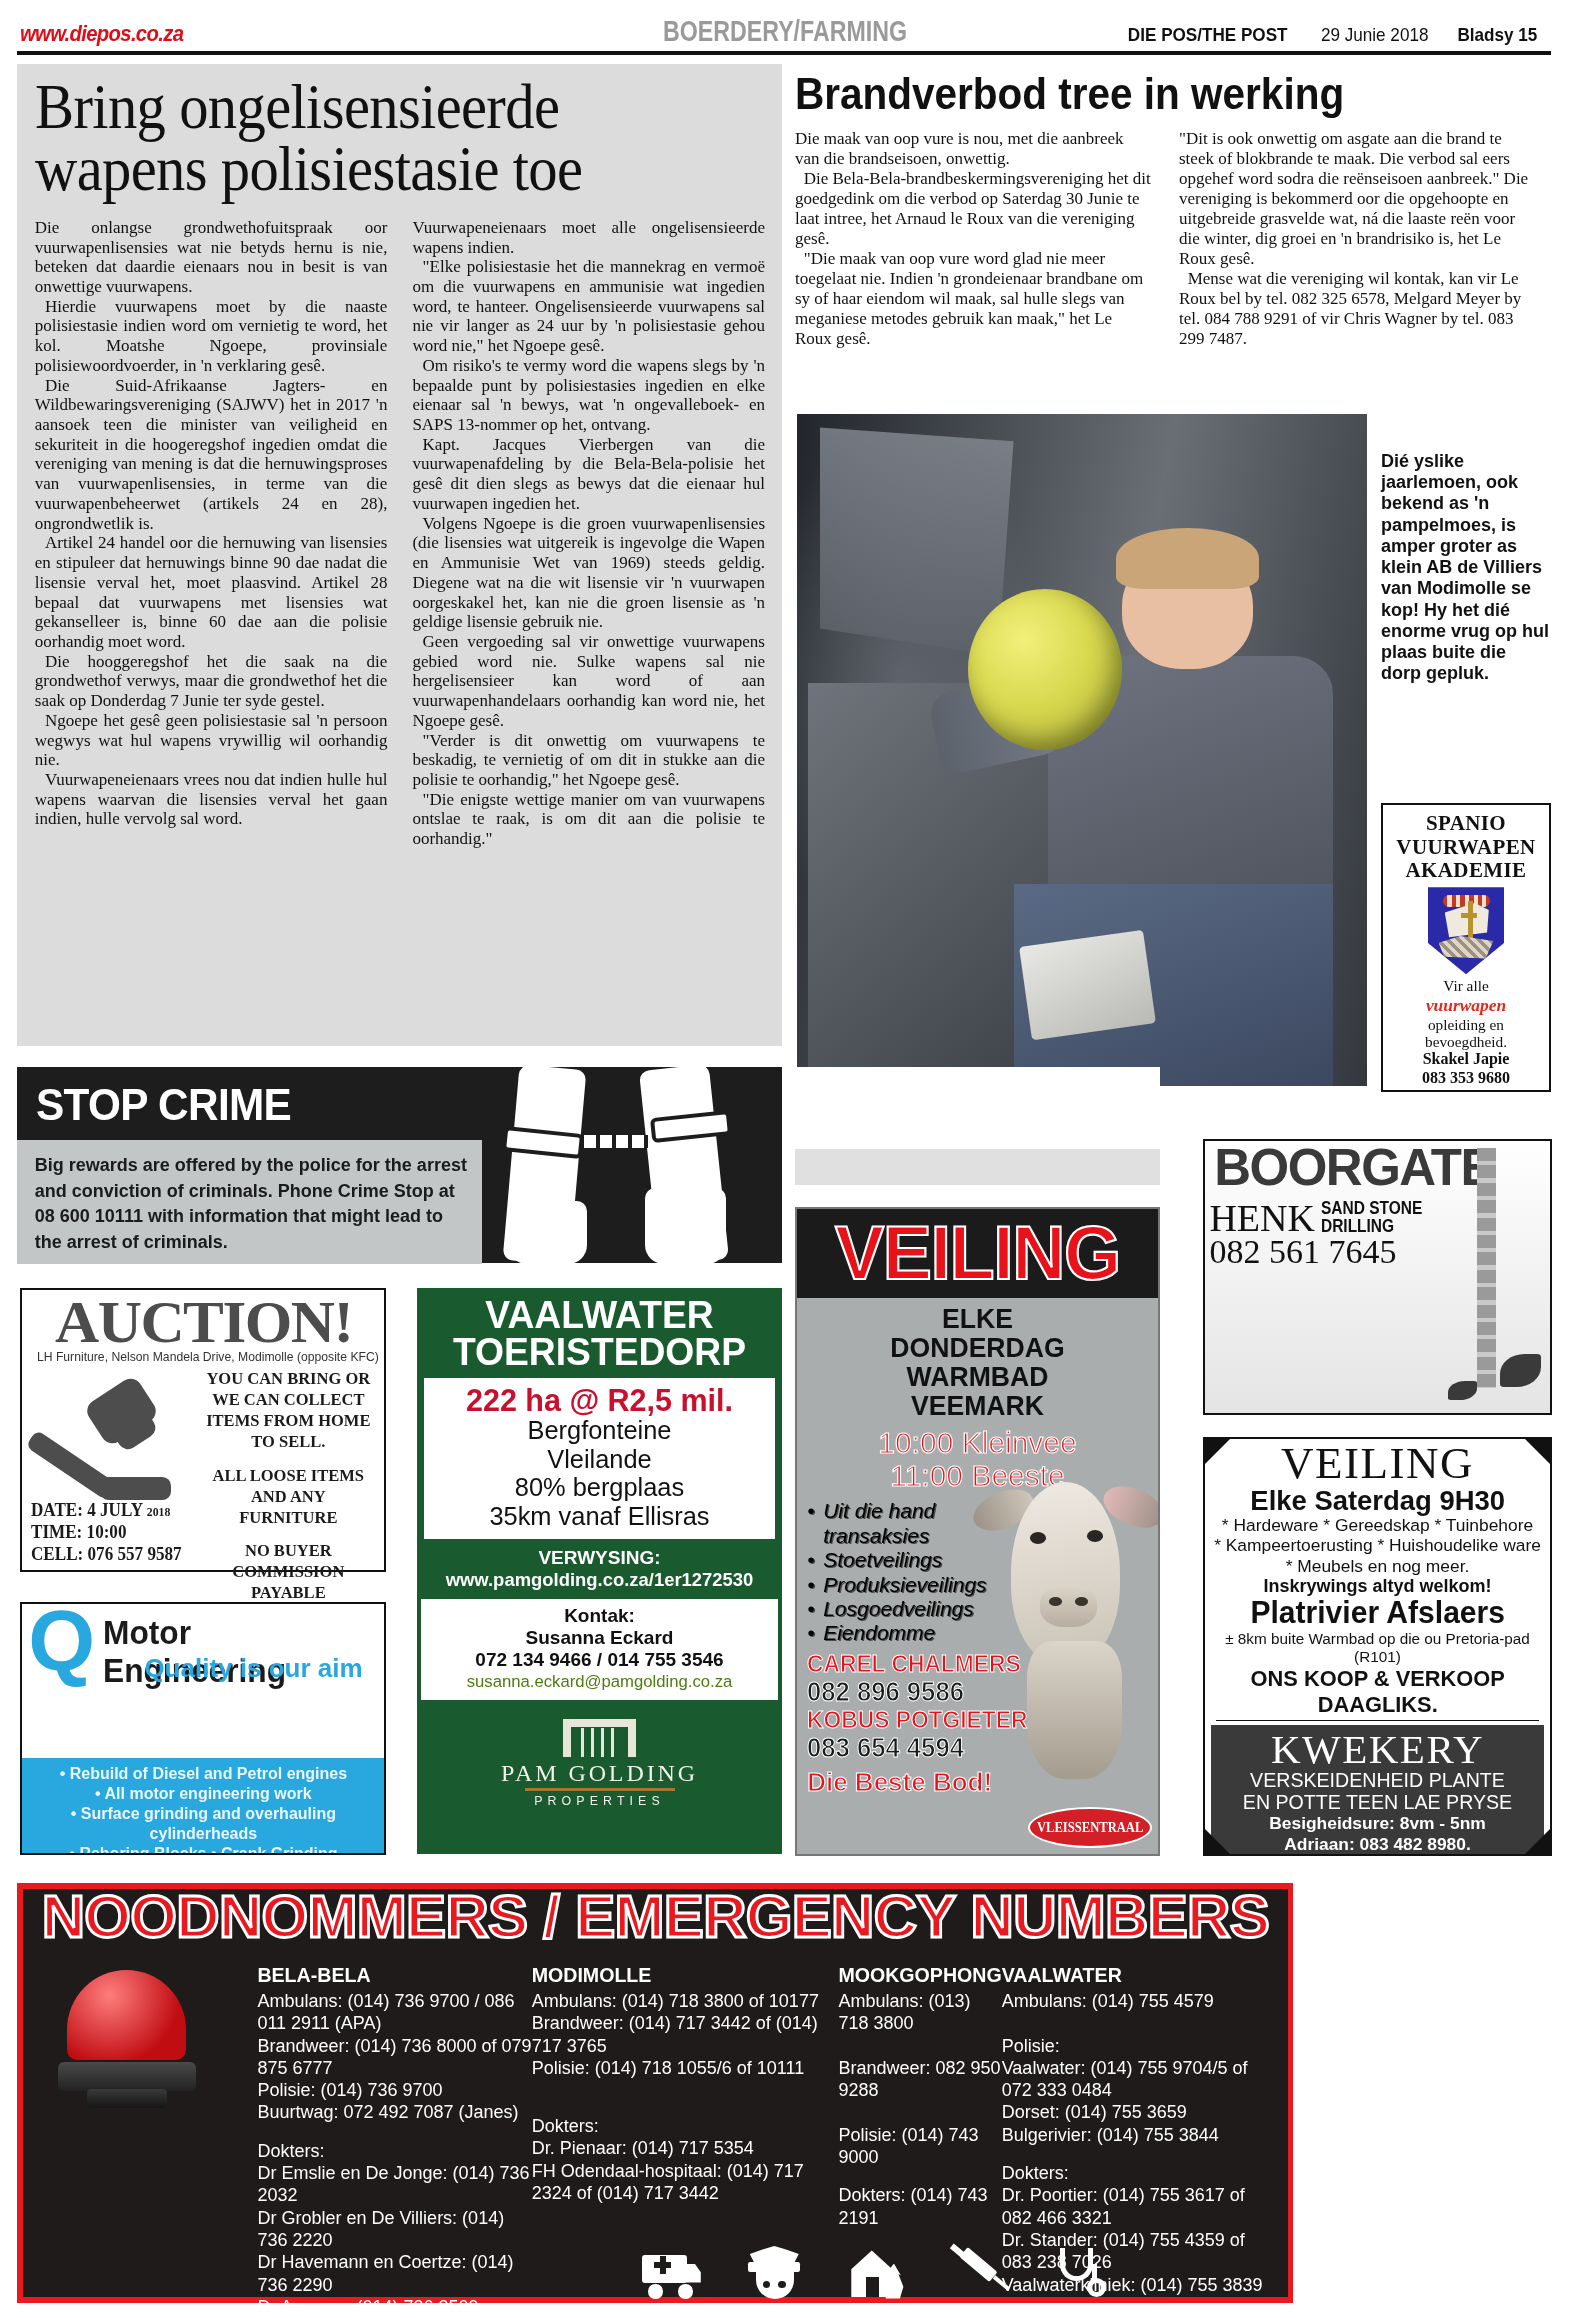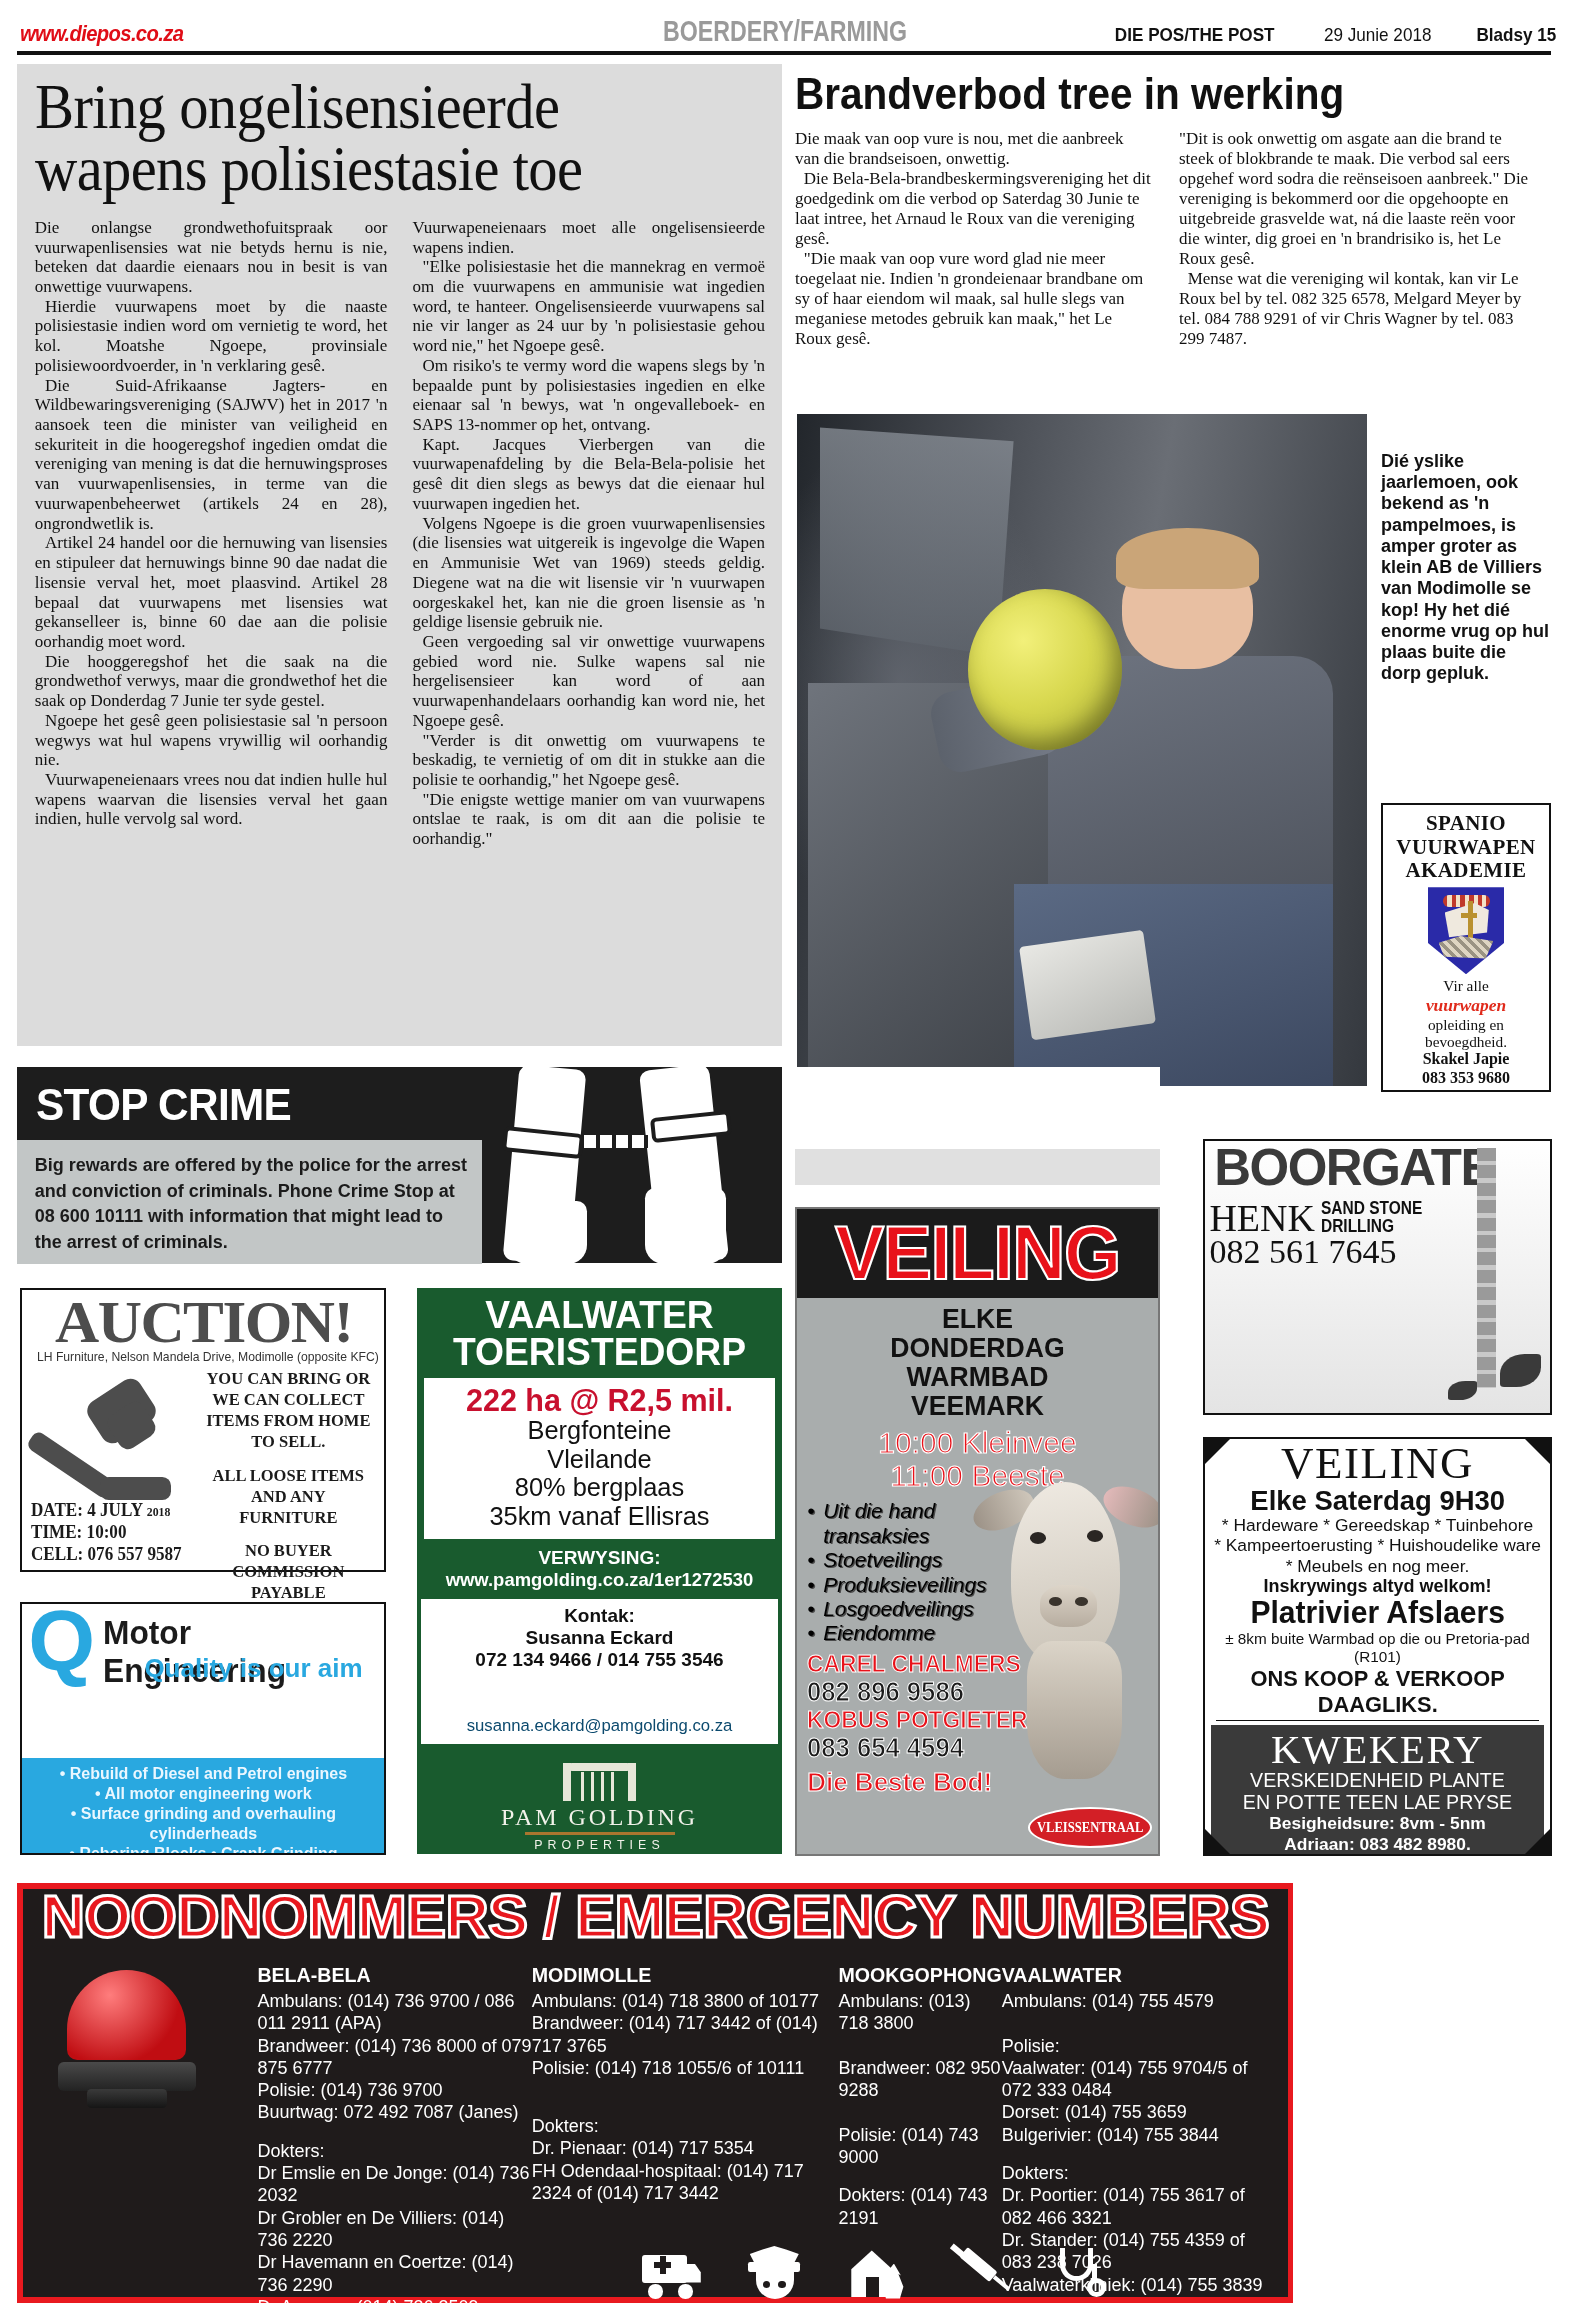--- a/index.html
+++ b/index.html
@@ -22,22 +22,22 @@
     color: #e00d17; font-weight: bold; font-style: italic;
     font-size: 22px; letter-spacing: -0.7px;
     transform: scaleX(0.92); transform-origin: left bottom;
   }
   .mh-section {
     position: absolute; left: 50%; transform: translateX(-50%) scaleX(0.80); bottom: -1.5px;
     color: #9a9a9a; font-weight: bold; font-size: 29px; letter-spacing: 0px;
     white-space: nowrap;
   }
   .mh-right {
-    position: absolute; right: 8px; bottom: 0.7px;
-    display: flex; align-items: baseline; gap: 35px; white-space: nowrap;
+    position: absolute; right: 27px; bottom: 0.7px;
+    display: flex; align-items: baseline; gap: 19px; white-space: nowrap;
   }
   .mh-paper { font-weight: bold; font-size: 19px; color: #111; transform: scaleX(0.9); }
   .mh-date  { font-size: 19px; color: #111; transform: scaleX(0.9); }
   .mh-page  { font-weight: bold; font-size: 19px; color: #111; transform: scaleX(0.9); }
   .mh-rule  { position: absolute; left: 17.4px; top: 51px; width: 1534px; height: 3.6px; background: #111; }
 
   
   .art-left {
     position: absolute; left: 17.4px; top: 64px; width: 765px; height: 982px;
     background: #dcdcdc; padding: 13px 17.4px 0 17.4px;
@@ -195,21 +195,21 @@
     background:#195b2e; }
   .vw-title { color:#fff; font-weight:bold; font-size:38px; line-height:0.98;
     text-align:center; padding: 8.7px 5.8px 7.3px 5.8px; transform: scaleX(0.98);}
   .vw-white { background:#fff; margin: 0 7.3px; padding: 5.8px 4.4px 8.7px 4.4px; }
   .vw-price { color:#c8102e; font-weight:bold; font-size:30.5px; text-align:center; line-height:1.05; }
   .vw-lines { font-size:25.4px; color:#111; text-align:center; line-height:1.12; }
   .vw-ref { color:#fff; text-align:center; font-weight:bold; font-size:19px; margin-top:8.7px; }
   .vw-url { color:#fff; text-align:center; font-weight:bold; font-size:19px; transform: scaleX(0.97); }
   .vw-contact { background:#fff; margin: 7.3px 4.4px 0 4.4px; padding: 5.8px 2.9px 8.7px 2.9px; text-align:center; }
   .vw-contact .k { font-weight:bold; font-size:19px; color:#111; line-height: 1.18;}
-  .vw-contact .e { font-size:16.7px; color:#0c4a6e;margin-top:44px; }
+  .vw-contact .e { font-size:16.7px; color:#4d7c0f; }
   .pg-logo { text-align:center; padding-top: 11.6px; }
   .pg-gate { width: 87px; height: 45px; margin: 0 auto 2.9px auto; position:relative; }
   .pg-gate .bar { position:absolute; bottom:0; width:2.9px; height:29px; background:#e7e7d9; }
   .pg-gate .top { position:absolute; left:13px; top:7.3px; width:61px; height:7.3px; background:#e7e7d9; border-radius:2.9px;}
   .pg-gate .post { position:absolute; width:7.3px; height:38px; background:#e7e7d9; bottom:0; }
   .pg-name { color:#f2f2ea; font-family:"Liberation Serif",serif; font-size:24px; letter-spacing:2.9px; }
   .pg-rule { width:150px; height:2.9px; background:#a9762f; margin:1.5px auto 2.9px auto; }
   .pg-sub { color:#f2f2ea; font-size:12.4px; letter-spacing:5.1px; }
 
   

